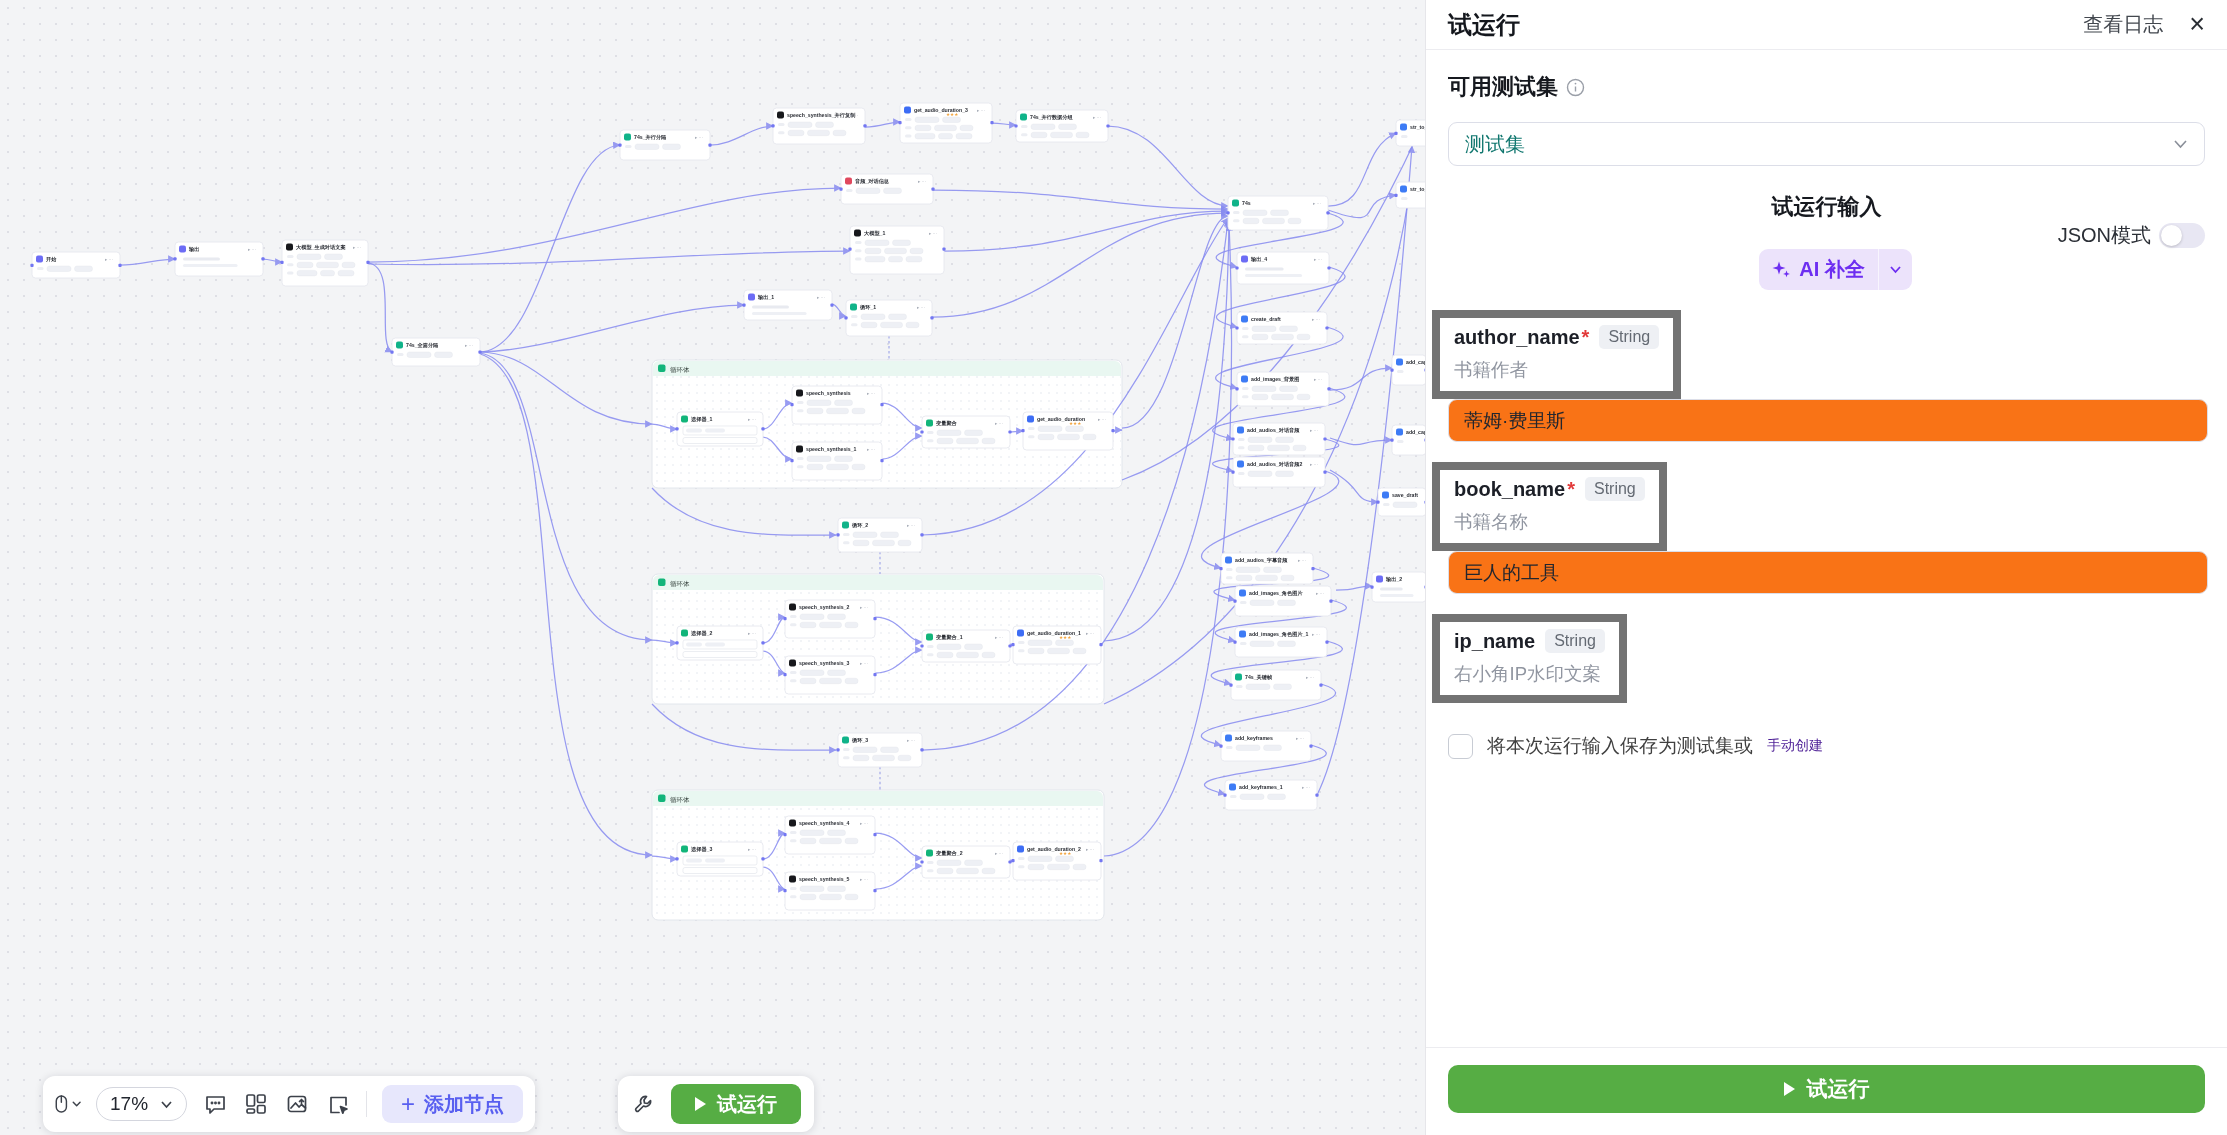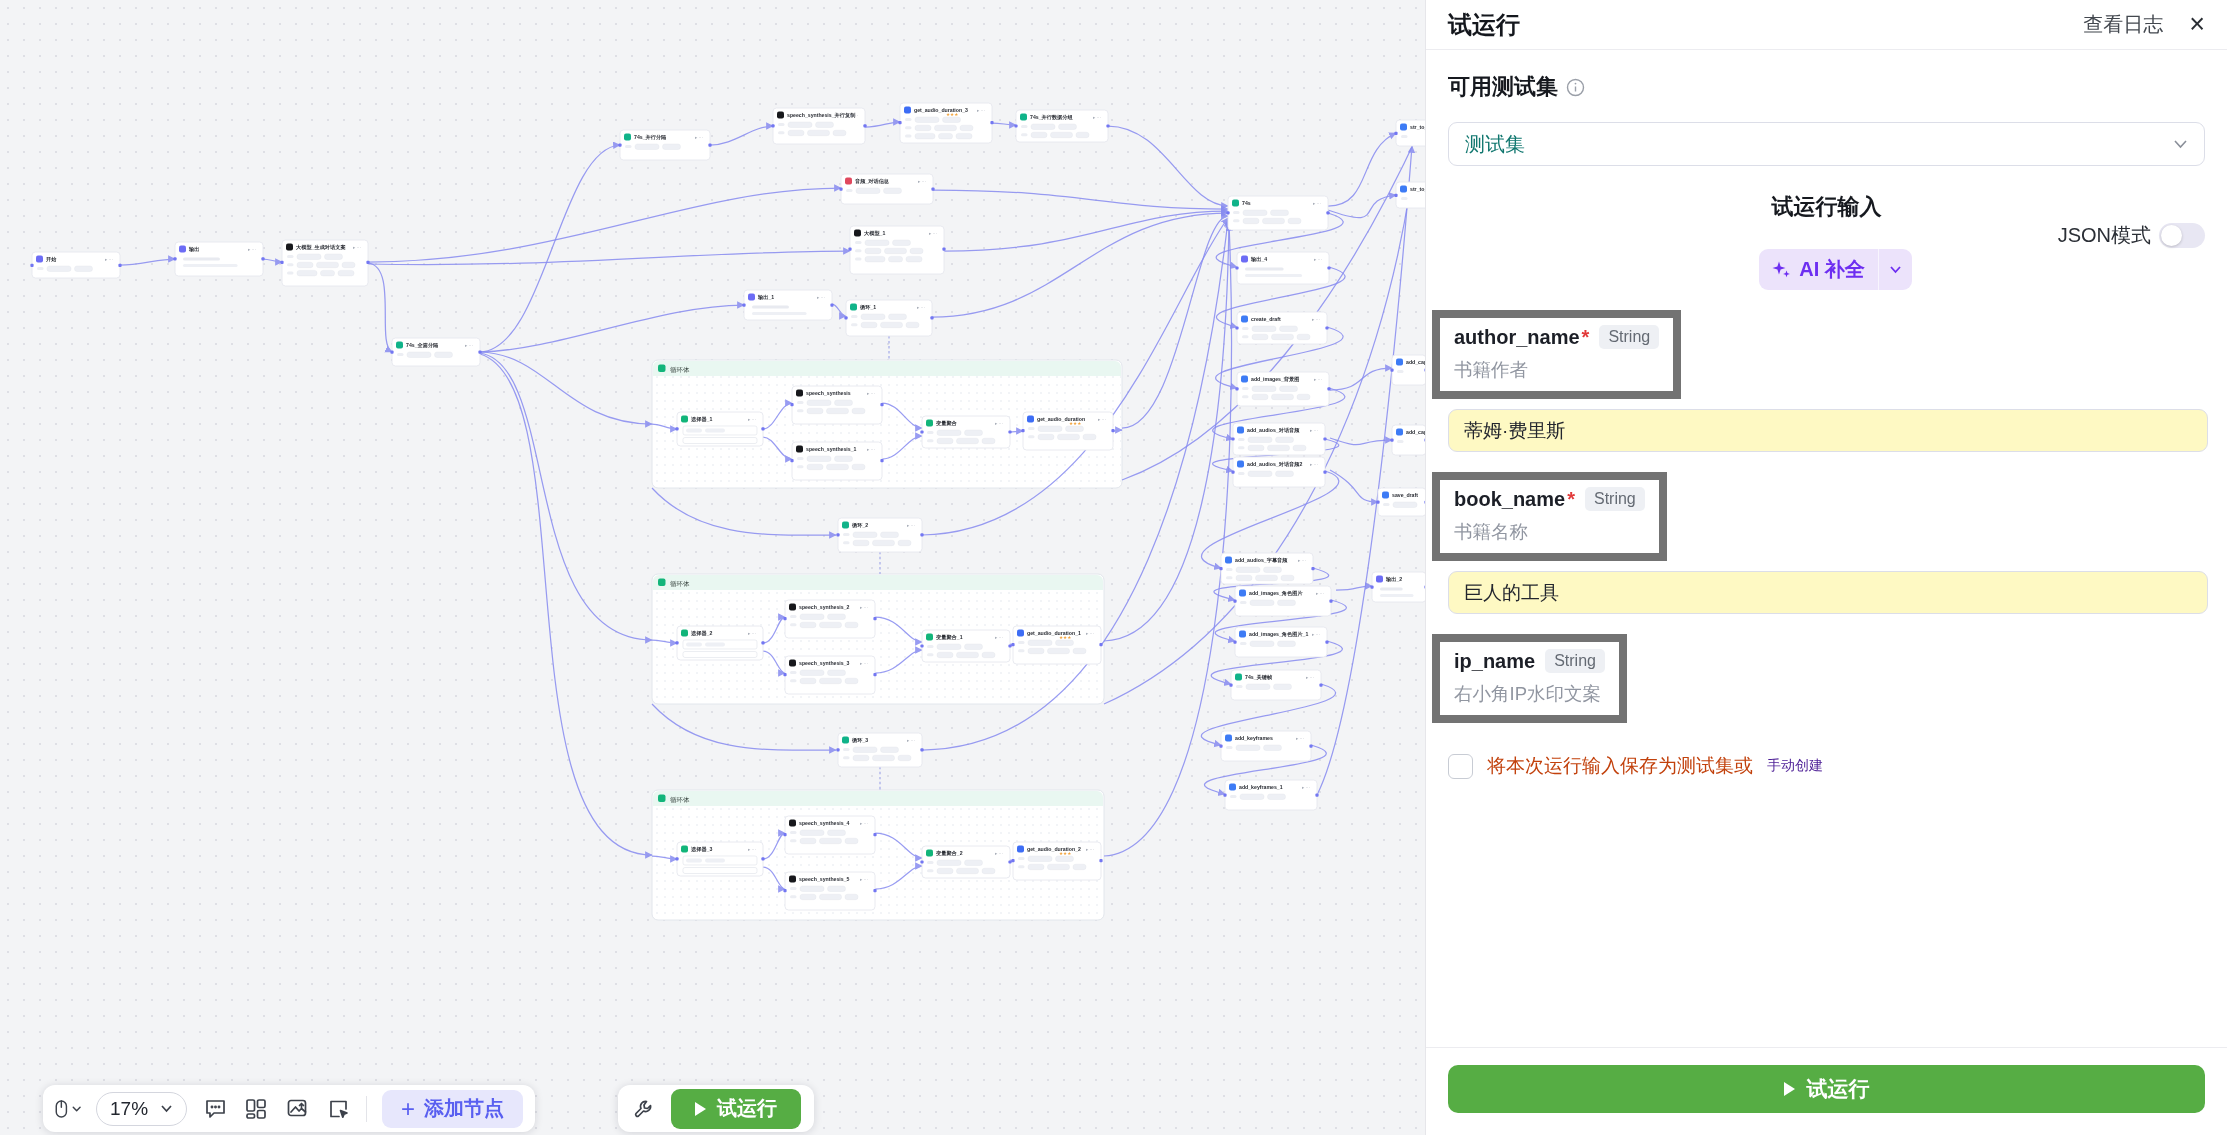--- a/index.html
+++ b/index.html
@@ -6,21 +6,21 @@
   html,body { width:2227px; height:1135px; overflow:hidden;
     font-family:"Liberation Sans","DejaVu Sans",sans-serif; background:#fff; }
   .app { display:flex; width:2227px; height:1135px; }
 
   
   .canvas { position:relative; width:1425px; height:1135px; background:#f3f4f6;
     background-image:radial-gradient(circle,#dedfe5 1px,transparent 1.2px);
     background-size:16px 16px; overflow:hidden; }
   .canvas svg#graph { position:absolute; left:0; top:0; }
 
-  .toolbar { position:absolute; bottom:3px; height:47px; background:#fff; border-radius:12px;
+  .toolbar { position:absolute; bottom:3px; height:56px; background:#fff; border-radius:12px;
     box-shadow:0 1px 8px rgba(20,24,40,.14); display:flex; align-items:center; }
   .toolbar-left { left:43px; padding:0 12px; gap:15px; }
   .toolbar-right { left:618px; padding:0 13px; gap:14px; }
   .tb-icon { width:26px; height:26px; display:flex; align-items:center; justify-content:center; cursor:pointer; }
   .tb-icon svg { stroke:#3c414a; fill:none; stroke-width:1.7; stroke-linecap:round; stroke-linejoin:round; }
   .mouse-group { display:flex; align-items:center; gap:4px; }
   .zoom-select { height:34px; border:1px solid #d4d6de; border-radius:17px; display:flex;
     align-items:center; gap:12px; padding:0 13px; font-size:19px; color:#22262e; background:#fff; }
   .tb-divider { width:1px; height:26px; background:#e3e4e9; }
   .add-node-btn { height:38px; padding:0 19px; border-radius:9px; background:#e7e7fc; color:#595ff0;
@@ -61,26 +61,26 @@
 
   .field { margin-top:20px; }
   .redbox { display:inline-block; border:8px solid #737373; padding:7px 14px 9px 14px;
     margin-left:-16px; }
   .fl { display:flex; align-items:center; }
   .fname { font-size:20px; font-weight:bold; color:#1c1f27; }
   .req { color:#e23a3a; font-size:20px; font-weight:bold; margin-left:2px; }
   .badge { margin-left:10px; background:#eef0f4; color:#646a73; font-size:16px;
     padding:3px 9px; border-radius:5px; }
   .fdesc { margin-top:8px; font-size:18.5px; color:#9196a1; }
-  .finput { display:block; width:760px; height:43px; margin-top:10px; border:1px solid #dcdee8;
+  .finput { display:block; width:760px; height:43px; border:1px solid #dcdee8;
     border-radius:9px; padding:4px 15px; font-size:19px; color:#23262e;
-    font-family:"Liberation Sans","DejaVu Sans",sans-serif; background:#fef9c3; }
+    font-family:"Liberation Sans","DejaVu Sans",sans-serif; background:#f97316; }
   .cb-row { margin-top:30px; display:flex; align-items:center; gap:14px; }
   .cb { width:25px; height:25px; border:1.5px solid #c8ccd4; border-radius:6px; background:#fff; cursor:pointer; }
-  .cb-text { font-size:19px; color:#c2410c; }
+  .cb-text { font-size:19px; color:#404040; }
   .cb-link { font-size:14px; color:#4c1d95; cursor:pointer; }
 
   .p-footer { position:absolute; left:0; right:0; bottom:0; border-top:1px solid #ececf0;
     padding:17px 22px 22px 22px; background:#fff; }
   .big-run { width:100%; height:48px; border:none; border-radius:10px; background:#56ad44;
     color:#fff; font-size:21px; font-weight:bold; display:flex; align-items:center;
     justify-content:center; gap:12px; cursor:pointer; }
 </style>
 </head>
 <body>

